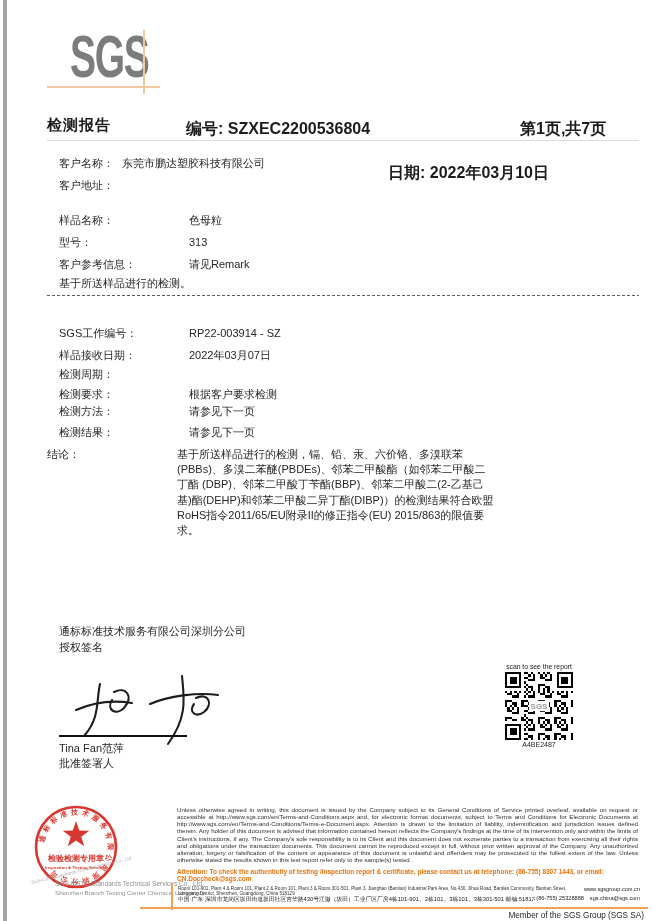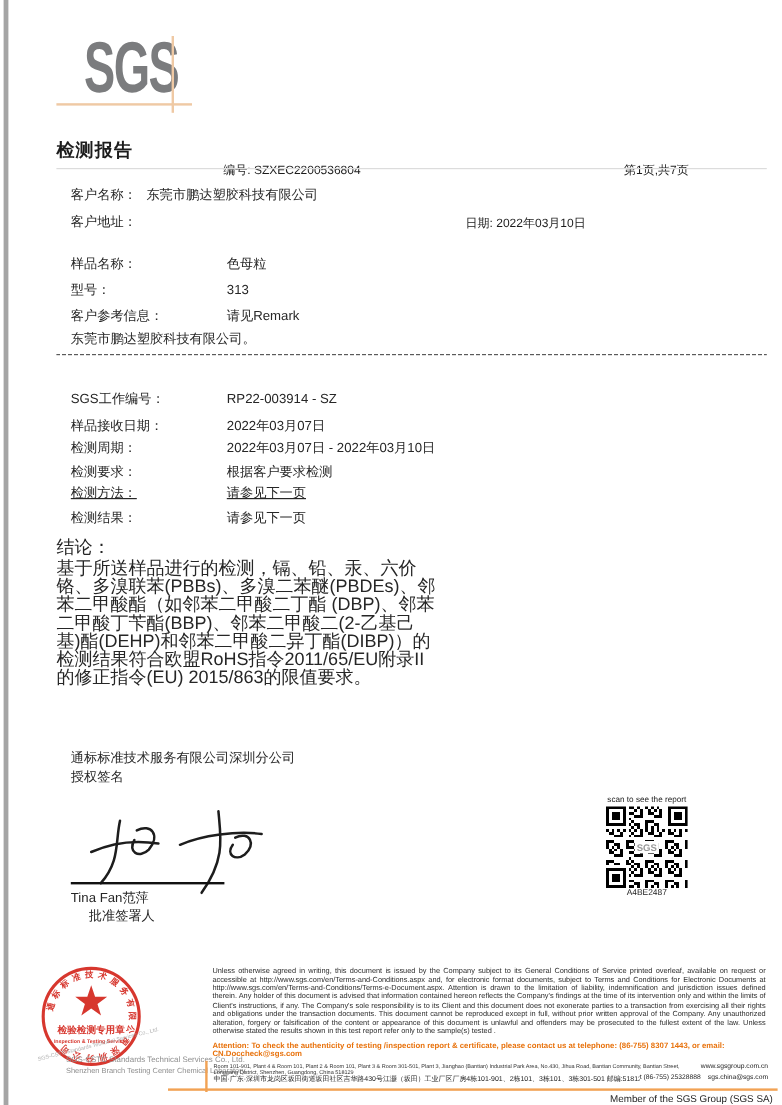--- a/index.html
+++ b/index.html
@@ -11,39 +11,39 @@
   .abs{position:absolute;}
   
   .page-edge{left:3px;top:0;width:4px;height:921px;background:#a5a5a5;}
   
   .sgs-logo{left:70px;top:30px;font-size:60px;line-height:54px;font-weight:bold;
     color:#7b7c7e;letter-spacing:-2px;transform:scaleX(0.65);transform-origin:left top;}
   .logo-hline{left:47px;top:86px;width:113px;height:2px;background:#efc9a4;}
   .logo-vline{left:143px;top:30px;width:2px;height:64px;background:#efc9a4;}
   
   .report-title{left:47px;top:116px;font-size:15px;font-weight:bold;color:#1c1c1c;letter-spacing:1px;}
-  .hdr{font-size:10px;color:#1c1c1c;top:135px;white-space:nowrap;}
+  .hdr{font-size:16px;color:#1c1c1c;top:119px;white-space:nowrap;font-weight:bold;}
   .hdr-no{left:186px;} .hdr-date{left:388px;margin-top:44px;} .hdr-page{left:520px;}
   .hdr-rule{left:47px;top:140px;width:592px;height:1px;background:#dcdcdc;}
   
   .row{display:flex;font-size:11px;line-height:14px;color:#262626;white-space:nowrap;margin-left:12px;}
   .row .lb{flex:none;}
   .lb-w1{width:63px;} .lb-w2{width:130px;}
   .left-col{left:47px;}
   .dash-line{left:47px;top:295px;width:592px;height:1px;
     background:repeating-linear-gradient(90deg,#5a5a5a 0 3px,transparent 3px 5px);}
-  .conclusion-row{display:flex;font-size:15px;color:#262626;flex-direction:column;}
+  .conclusion-row{display:flex;font-size:11px;color:#262626;}
   .conclusion-row .lb{flex:none;width:130px;}
   .conclusion-row .tx{width:318px;line-height:15.2px;}
   
   .sig-company{left:59px;top:624px;font-size:11px;}
   .sig-auth{left:59px;top:640px;font-size:11px;}
   .sig-underline{left:59px;top:735px;width:128px;height:2px;background:#111;}
   .sig-name{left:59px;top:741px;font-size:11px;}
-  .sig-role{left:74px;top:756px;font-size:11px;}
+  .sig-role{left:59px;top:756px;font-size:11px;}
   .sig-svg{left:62px;top:668px;}
   
   .qr-caption{left:500px;top:663px;width:78px;text-align:center;font-size:6.8px;color:#222;}
   .qr-box{left:505px;top:672px;width:68px;height:68px;}
   .qr-code-text{left:505px;top:741px;width:68px;text-align:center;font-size:7px;color:#222;}
   
   .stamp-svg{left:20px;top:801px;}
   .gray-co1{left:55px;top:880px;font-size:6.6px;color:#8f8f8f;white-space:nowrap;}
   .gray-co2{left:55px;top:889px;font-size:6.2px;color:#8f8f8f;white-space:nowrap;}
   .legal{left:177px;top:806px;width:461px;font-size:6.15px;line-height:7.15px;
@@ -95,40 +95,39 @@
   <span>色母粒</span>
 </div>
 <div class="abs row left-col" style="top:235px;">
   <span class="lb lb-w2">型号：</span>
   <span>313</span>
 </div>
 <div class="abs row left-col" style="top:257px;">
   <span class="lb lb-w2">客户参考信息：</span>
   <span>请见Remark</span>
 </div>
-<div class="abs row left-col" style="top:276px;">东莞市鹏达塑胶科技有限公司。</div>
+<div class="abs row left-col" style="top:276px;">基于所送样品进行的检测。</div>
 <div class="abs dash-line"></div>
 
 <div class="abs row left-col" style="top:326px;">
   <span class="lb lb-w2">SGS工作编号：</span>
   <span>RP22-003914 - SZ</span>
 </div>
 <div class="abs row left-col" style="top:348px;">
   <span class="lb lb-w2">样品接收日期：</span>
   <span>2022年03月07日</span>
 </div>
 <div class="abs row left-col" style="top:367px;">
   <span class="lb lb-w2">检测周期：</span>
-  <span>2022年03月07日 - 2022年03月10日</span>
 </div>
 <div class="abs row left-col" style="top:387px;">
   <span class="lb lb-w2">检测要求：</span>
   <span>根据客户要求检测</span>
 </div>
-<div class="abs row left-col" style="top:404px;text-decoration:underline;">
+<div class="abs row left-col" style="top:404px;">
   <span class="lb lb-w2">检测方法：</span>
   <span>请参见下一页</span>
 </div>
 <div class="abs row left-col" style="top:425px;">
   <span class="lb lb-w2">检测结果：</span>
   <span>请参见下一页</span>
 </div>
 <div class="abs conclusion-row left-col" style="top:447px;">
   <span class="lb">结论：</span>
   <span class="tx">基于所送样品进行的检测，镉、铅、汞、六价铬、多溴联苯(PBBs)、多溴二苯醚(PBDEs)、邻苯二甲酸酯（如邻苯二甲酸二丁酯 (DBP)、邻苯二甲酸丁苄酯(BBP)、邻苯二甲酸二(2-乙基己基)酯(DEHP)和邻苯二甲酸二异丁酯(DIBP)）的检测结果符合欧盟RoHS指令2011/65/EU附录II的修正指令(EU) 2015/863的限值要求。</span>

